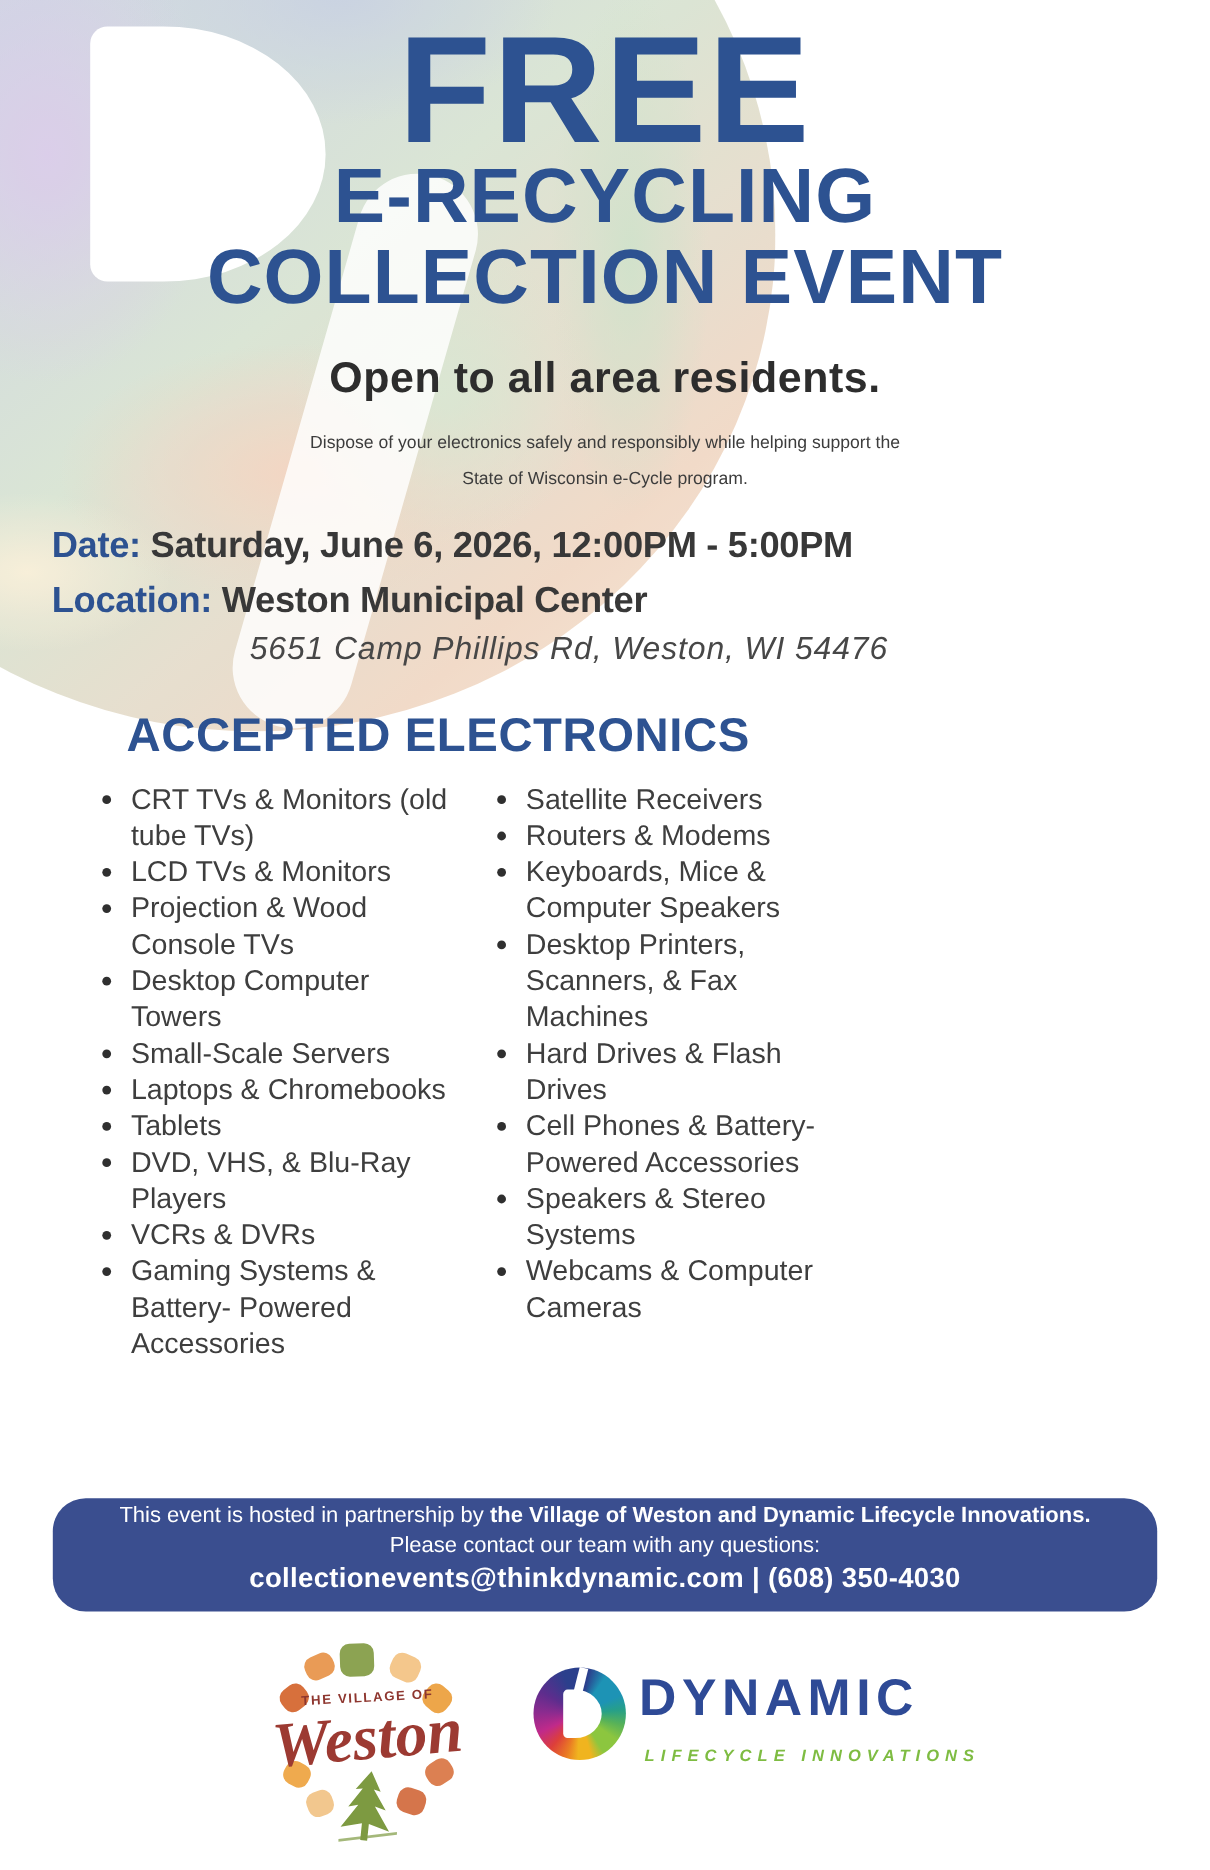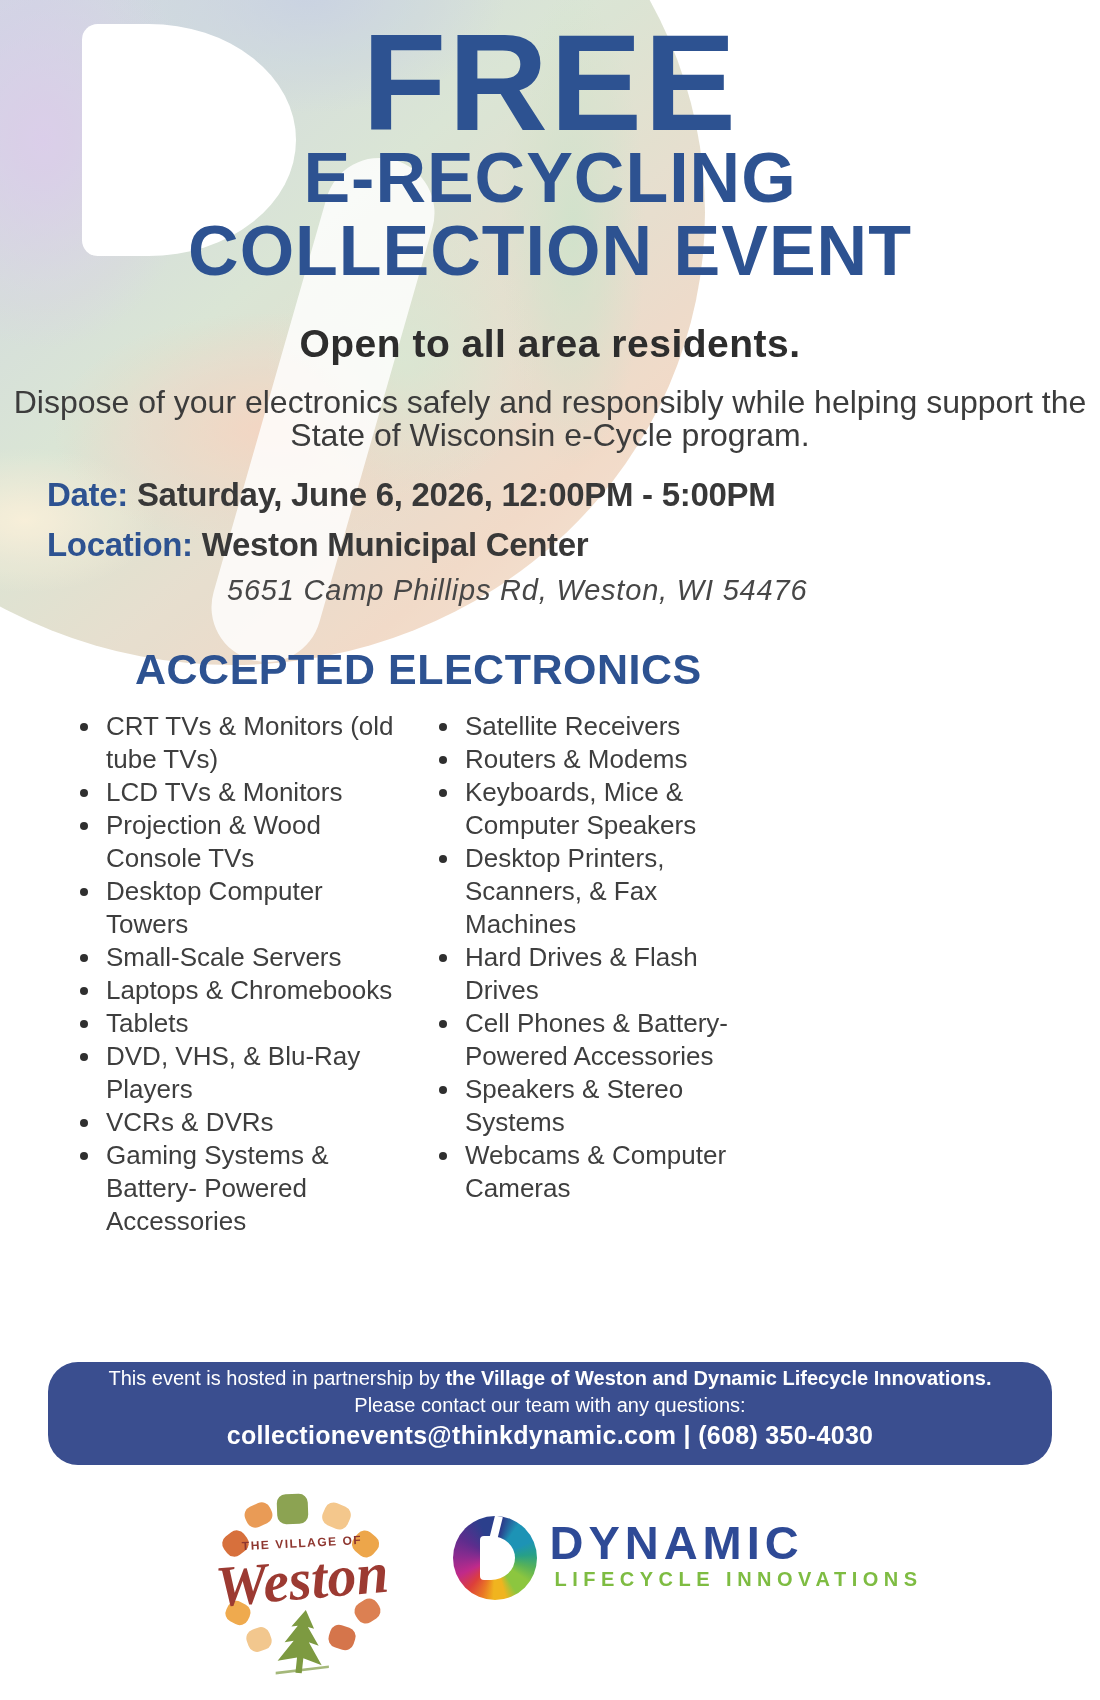--- a/index.html
+++ b/index.html
@@ -31,36 +31,36 @@
   }
 
   .content { position:absolute; inset:0; }
 
   
   .hero { position:absolute; top:22px; left:0; width:100%; text-align:center; color:var(--heading-blue,#2d5291); }
   .hero .free { font-size:138px; line-height:120px; font-weight:bold; letter-spacing:2px; }
   .hero .sub1 { font-size:70px; line-height:72px; font-weight:bold; letter-spacing:1px; }
   .hero .sub2 { font-size:70px; line-height:74px; font-weight:bold; letter-spacing:1px; }
   .hero .open { margin-top:34px; font-size:39px; font-weight:bold; color:#2d2d2d; letter-spacing:.5px; }
-  .hero .desc { margin-top:20px; font-size:32px; line-height:33px; color:#3c3c3c; }
+  .hero .desc { margin-top:20px; font-size:16px; line-height:33px; color:#3c3c3c; }
 
   
   .event { position:absolute; top:470px; left:47px; }
   .event .row { font-size:33px; font-weight:bold; line-height:50px; color:#383838; letter-spacing:-.3px; }
   .event .lbl { color:var(--heading-blue,#2d5291); }
   .event .addr { margin-left:180px; margin-top:4px; font-size:29px; font-style:italic; color:#474747; letter-spacing:.8px; font-weight:normal; }
 
   
-  .accepted { position:absolute; top:645px; left:0; width:100%;padding-left:20px; }
+  .accepted { position:absolute; top:645px; left:0; width:100%; }
   .accepted h3 { margin-left:115px; font-size:43px; font-weight:bold; color:var(--heading-blue,#2d5291); letter-spacing:.5px; }
   .cols { display:flex; margin-top:16px; }
   .cols ul { list-style:none; font-size:26px; line-height:33px; color:#3e3e3e; }
   .cols ul li { position:relative; }
   .cols ul li::before { content:''; position:absolute; left:-26px; top:13px; width:8px; height:8px; border-radius:50%; background:#2f2f2f; }
-  ul.colL { margin-left:86px; width:305px; }
+  ul.colL { margin-left:119px; width:305px; }
   ul.colR { margin-left:54px; width:300px; }
 
   
   .banner {
     position:absolute; top:1362px; left:48px; width:1004px; height:103px;
     background:var(--banner-blue,#3a4e8f); border-radius:30px; color:#fff; text-align:center; padding-top:3px;
   }
   .banner .l1 { font-size:20px; line-height:27px; }
   .banner .l1 b { font-weight:bold; }
   .banner .l2 { font-size:20px; line-height:27px; }
@@ -95,21 +95,21 @@
     background: conic-gradient(from 0deg,
       #2b3f8c 0deg 12deg, #1d93b5 35deg 65deg, #27a087 85deg, #58b258 105deg,
       #8cc63f 125deg 148deg, #f0b41f 165deg 182deg, #ea7a24 198deg, #dd3f3a 220deg,
       #c02a8a 245deg, #8c2b8f 272deg, #5d2d8d 300deg, #2b3f8c 338deg 360deg);
   }
   .dyn-mark .dslice { position:absolute; left:39px; top:0px; width:8px; height:24px; background:#fff; transform:rotate(14deg); }
   .dyn-mark .dcounter { position:absolute; left:27px; top:20px; width:35px; height:44px; background:#fff;
     border-radius:4px 24px 24px 4px / 4px 22px 22px 4px; }
   .dyn-text { padding-top:2px; }
   .dyn-name { font-size:47px; font-weight:bold; color:var(--dynamic-navy,#2e4a96); letter-spacing:5px; line-height:50px; }
-  .dyn-tag { margin-top:0; padding-left:5px; font-size:20px; font-weight:bold; color:var(--dynamic-green,#7ebc42); letter-spacing:5.5px; }
+  .dyn-tag { margin-top:20px; padding-left:5px; font-size:15px; font-weight:bold; color:var(--dynamic-green,#7ebc42); letter-spacing:5.5px;font-style:italic; }
 </style>
 </head>
 <body>
 
 <div class="page" style="--heading-blue: #2d5291; --banner-blue: #3a4e8f; --dynamic-navy: #2e4a96; --dynamic-green: #7ebc42; --weston-red: #9c3a32;">
 
   <div class="wm">
     <div class="wm-blob"></div>
     <div class="wm-slice"></div>
     <div class="wm-counter"></div>

